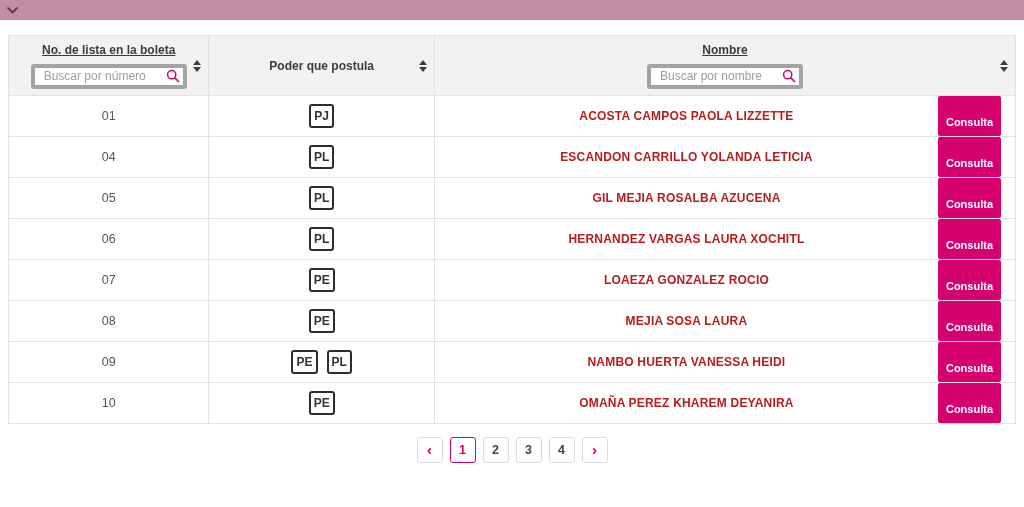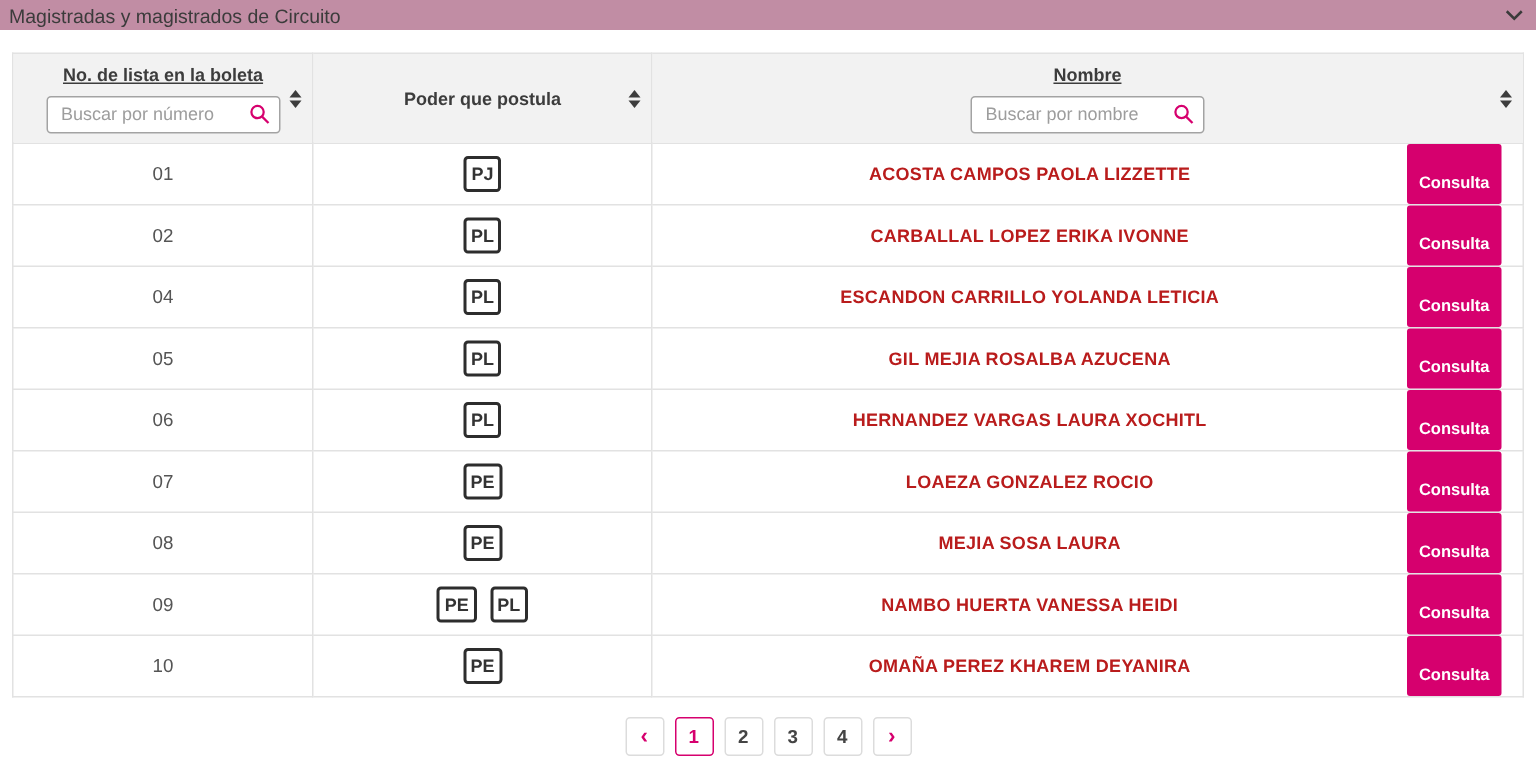--- a/index.html
+++ b/index.html
@@ -47,21 +47,21 @@
   .th-stack { display: flex; flex-direction: column; align-items: center; gap: 7px; text-decoration: underline; }
   .th-label { font-weight: bold; font-size: 12px; color: #3c3c3c; }
 
   .search-box {
     position: relative;
     width: 156px;
     height: 25px;
   }
   .search-box input {
     width: 100%; height: 100%;
-    border: 1px solid #a3a3a3;
+    border: 4px solid #a3a3a3;
     border-radius: 3px;
     background: #ffffff;
     padding: 0 26px 0 9px;
     font-size: 12px;
     font-family: "Liberation Sans", "DejaVu Sans", sans-serif;
     color: #444;
     outline: none;
   }
   .search-box input::placeholder { color: #9d9d9d; font-weight: normal; }
   .search-box .mag {
@@ -132,21 +132,20 @@
     display: flex; align-items: center; justify-content: center;
     cursor: pointer; line-height: 1;
   }
   .page-btn.nav { color: #d6006e; font-size: 15px; padding-bottom: 2px; }
   .page-btn.active { border-color: #d6006e; color: #d6006e; }
 </style>
 </head>
 <body>
 
 <div class="titlebar">
-  <span class="title">Magistradas y magistrados de Circuito</span>
   <span>
     <svg width="13" height="9" viewBox="0 0 13 9">
       <polyline points="1.5,1.5 6.5,6.5 11.5,1.5" fill="none" stroke="#3a3a3a" stroke-width="1.7"></polyline>
     </svg>
   </span>
 </div>
 
 <div class="table-wrap">
   <table>
     <colgroup>
@@ -208,32 +207,20 @@
               <span class="badge">PJ</span>
             </span></td>
     <td class="name-cell">
       <span class="name-row">
         <span class="cand-name">ACOSTA CAMPOS PAOLA LIZZETTE</span>
         <button class="consulta">Consulta</button>
       </span>
     </td>
   </tr>
 
-  <tr>
-    <td class="num">02</td>
-    <td><span class="badges">
-              <span class="badge">PL</span>
-            </span></td>
-    <td class="name-cell">
-      <span class="name-row">
-        <span class="cand-name">CARBALLAL LOPEZ ERIKA IVONNE</span>
-        <button class="consulta">Consulta</button>
-      </span>
-    </td>
-  </tr>
 
 
   <tr>
     <td class="num">04</td>
     <td><span class="badges">
               <span class="badge">PL</span>
             </span></td>
     <td class="name-cell">
       <span class="name-row">
         <span class="cand-name">ESCANDON CARRILLO YOLANDA LETICIA</span>

